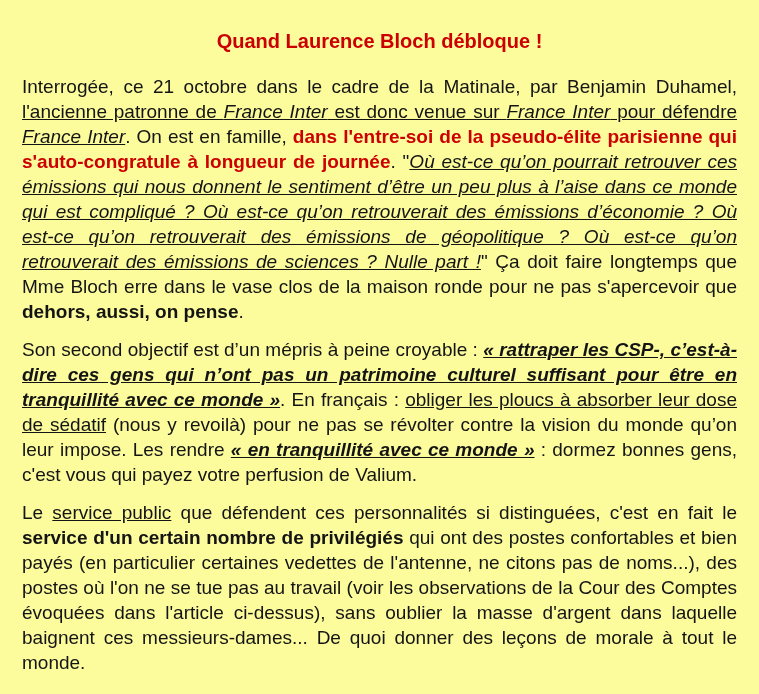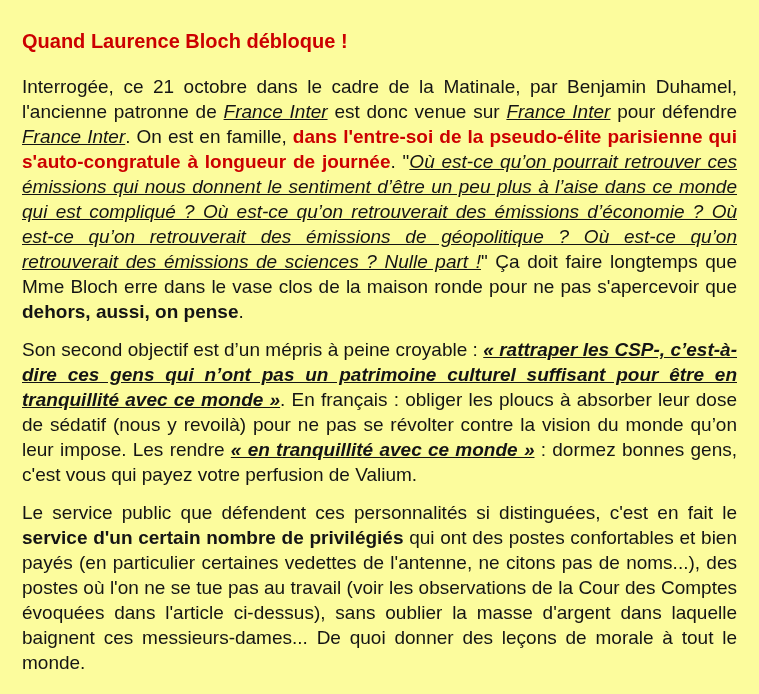--- a/index.html
+++ b/index.html
@@ -18,32 +18,33 @@
   .page{
     box-sizing:border-box;
     width:759px; height:694px;
     padding:30px 22px 18px 22px;
   }
   .title{
     margin:0;
     font-size:20px;
     line-height:23px;
     font-weight:bold;
+    text-align:center;
     color: var(--accent-red);
   }
   .article p{
     margin:13px 0 0 0;
     font-size:19px;
     line-height:25px;
     text-align:justify;
   }
   .article p:first-child{ margin-top:21px; }
   .s-bold{ font-weight:bold; }
   .s-italic{ font-style:italic;text-decoration:underline; }
-  .s-underline{ }
+  .s-underline{ text-decoration:underline; }
   .s-red{ color: var(--accent-red); }
 </style>
 </head>
 <body>
 
 <div class="page">
   <h1 class="title">Quand Laurence Bloch débloque !</h1>
   <div class="article">
       <p><span>Interrogée, ce 21 octobre dans le cadre de la Matinale, par Benjamin Duhamel, </span><span class="s-underline">l'ancienne patronne de </span><span class="s-underline s-italic">France Inter</span><span class="s-underline"> est donc venue sur </span><span class="s-underline s-italic">France Inter</span><span class="s-underline"> pour défendre </span><span class="s-underline s-italic">France Inter</span><span>. On est en famille, </span><span class="s-red s-bold">dans l'entre-soi de la pseudo-élite parisienne qui s'auto-congratule à longueur de journée</span><span>. "</span><span class="s-italic">Où est-ce qu’on pourrait retrouver ces émissions qui nous donnent le sentiment d’être un peu plus à l’aise dans ce monde qui est compliqué ? Où est-ce qu’on retrouverait des émissions d’économie ? Où est-ce qu’on retrouverait des émissions de géopolitique ? Où est-ce qu’on retrouverait des émissions de sciences ? Nulle part !</span><span>" Ça doit faire longtemps que Mme Bloch erre dans le vase clos de la maison ronde pour ne pas s'apercevoir que </span><span class="s-bold">dehors, aussi, on pense</span><span>.</span></p>
       <p><span>Son second objectif est d’un mépris à peine croyable : </span><span class="s-bold s-italic">« rattraper les CSP-, c’est-à-dire ces gens qui n’ont pas un patrimoine culturel suffisant pour être en tranquillité avec ce monde »</span><span>. En français : </span><span class="s-underline">obliger les ploucs à absorber leur dose de sédatif</span><span> (nous y revoilà) pour ne pas se révolter contre la vision du monde qu’on leur impose. Les rendre </span><span class="s-bold s-italic">« en tranquillité avec ce monde »</span><span> : dormez bonnes gens, c'est vous qui payez votre perfusion de Valium.</span></p>

